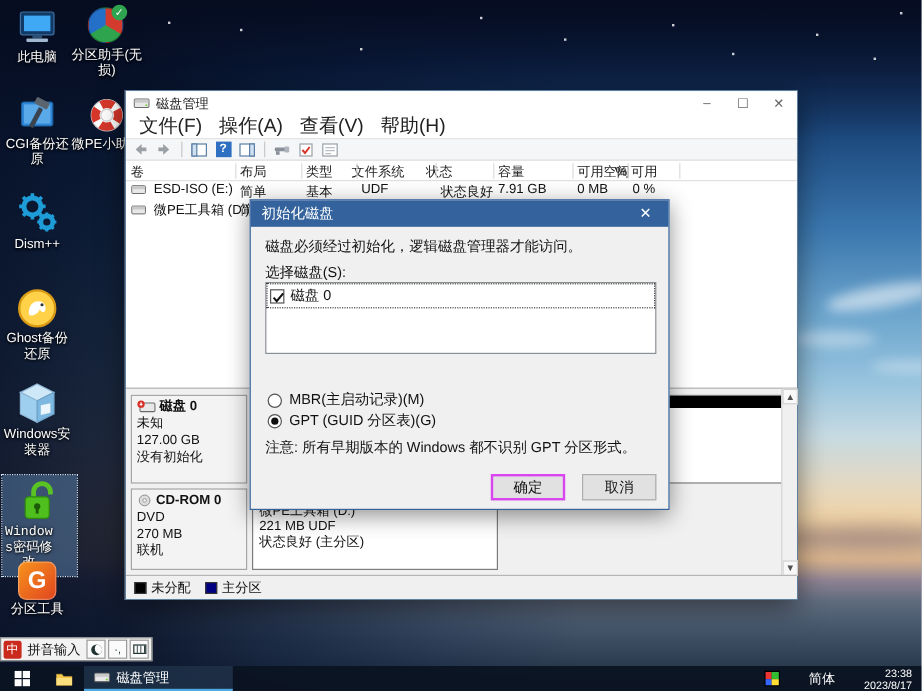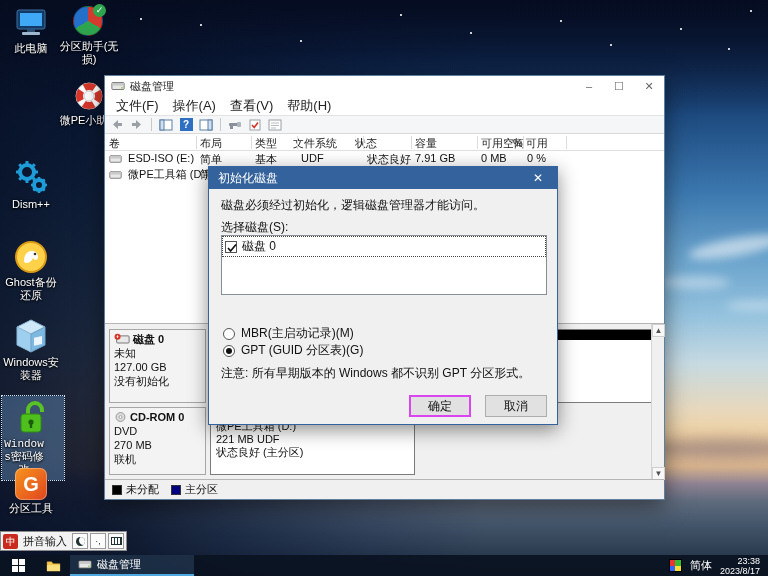--- a/index.html
+++ b/index.html
@@ -45,21 +45,21 @@
     linear-gradient(90deg,#233 1px,transparent 1px) 2px 0/3px 100%; }
 
   
   .win { position:absolute; left:104px; top:75px; width:561px; height:425px;
     background:#fff; border:1px solid #5f7f9e; box-shadow:0 6px 22px rgba(0,0,0,.5); }
   .titlebar { position:absolute; left:0; top:0; right:0; height:20px; background:#fff; display:flex; align-items:center; padding-left:6px; }
   .titlebar .t-title { font-size:11px; color:#222; margin-left:5px; }
   .t-controls { position:absolute; right:0; top:0; height:20px; display:flex; }
   .t-btn { width:30px; height:20px; display:flex; align-items:center; justify-content:center; color:#666; font-size:11px; }
   .menubar { position:absolute; left:0; top:20px; right:0; height:19px; background:#fff; display:flex; align-items:center; padding-left:4px; }
-  .menubar .mi { font-size:13px; color:#222; padding:2px 7px; }
+  .menubar .mi { font-size:16px; color:#222; padding:2px 7px; }
   .toolbar { position:absolute; left:0; top:39px; right:0; height:19px; background:#f5f6f7; border-top:1px solid #e3e3e3; border-bottom:1px solid #d9d9d9; display:flex; align-items:center; padding-left:4px; gap:4px; }
   .tb-sep { width:1px; height:13px; background:#c9c9c9; margin:0 2px; }
   .tb-ic { width:16px; height:15px; display:flex; align-items:center; justify-content:center; }
 
   
   .vlist { position:absolute; left:0; top:58px; width:559px; height:189px; background:#fff; overflow:hidden; }
   .vhead { position:relative; height:17px; border-bottom:1px solid #e0e0e0; font-size:11px; color:#222; }
   .vhead .hc { position:absolute; top:2px; white-space:nowrap; }
   .vhead .hs { position:absolute; top:2px; width:1px; height:13px; background:#dcdcdc; }
   .vrow { position:relative; height:15px; font-size:11px; color:#111; }
@@ -97,21 +97,21 @@
   .rd.on::after { content:""; position:absolute; left:2px; top:2px; width:6px; height:6px; border-radius:50%; background:#111; }
   .dbtn { position:absolute; top:228px; width:62px; height:22px; background:#e1e1e1; border:1px solid #adadad; font-size:12px; color:#111; display:flex; align-items:center; justify-content:center; }
   .dbtn.focus { border:2px solid #d946ef; }
 
   
   .taskbar { position:absolute; left:0; top:555px; width:768px; height:21px; background:rgba(11,19,33,.94); display:flex; align-items:center; color:#fff; }
   .tb-item { height:21px; display:flex; align-items:center; justify-content:center; }
   .start { width:36px; }
   .expl { width:34px; }
   .task { width:124px; justify-content:flex-start; gap:5px; padding-left:8px; background:rgba(90,140,190,.22); border-bottom:2px solid #4fa8e0; font-size:11px; }
-  .tray { margin-left:auto; display:flex; align-items:center; gap:8px; padding-right:8px; }
+  .tray { margin-left:auto; display:flex; align-items:center; gap:24px; padding-right:8px; }
   .tray .lang { font-size:11px; }
   .clock { text-align:right; font-size:9px; line-height:10px; }
   .ime-color { width:13px; height:13px; border:1px solid #000; display:grid; grid-template-columns:1fr 1fr; grid-template-rows:1fr 1fr; }
   .ime-color i:nth-child(1){background:#e33;} .ime-color i:nth-child(2){background:#3b3;}
   .ime-color i:nth-child(3){background:#36f;} .ime-color i:nth-child(4){background:#fd3;}
 </style>
 </head>
 <body>
 
 <div class="screen">
@@ -136,20 +136,29 @@
   </div>
 
   <div class="dicon" style="left:58px; top:6px;">
     <div class="ico" style="width:32px;height:32px;position:relative;">
       <div style="width:30px;height:30px;border-radius:50%;background:conic-gradient(#d23b2e 0 120deg,#2ea44f 120deg 240deg,#2470c8 240deg 360deg);border:1px solid rgba(0,0,0,.3);"></div>
       <div style="position:absolute;right:-1px;top:-2px;width:13px;height:13px;border-radius:50%;background:#2ea44f;color:#fff;font-size:9px;line-height:13px;text-align:center;">✓</div>
     </div>
     <div class="lbl" style="width:60px;margin:0 1px;">分区助手(无损)</div>
   </div>
 
+  <div class="dicon" style="left:0px; top:80px;">
+    <svg class="ico" width="32" height="32" viewBox="0 0 32 32">
+      <rect x="3" y="5" width="26" height="20" rx="2" fill="#2f86d6" stroke="#1b5f9e"></rect>
+      <rect x="5" y="7" width="22" height="16" fill="#5aa9e8"></rect>
+      <rect x="14" y="3" width="12" height="6" rx="1" fill="#5a6570" transform="rotate(28 20 6)"></rect>
+      <rect x="13" y="9" width="4" height="18" rx="1" fill="#3a4450" transform="rotate(28 15 18)"></rect>
+    </svg>
+    <div class="lbl">CGI备份还原</div>
+  </div>
 
   <div class="dicon" style="left:58px; top:80px;">
     <svg class="ico" width="32" height="32" viewBox="0 0 32 32">
       <circle cx="16" cy="16" r="13" fill="#fff" stroke="#c9c9c9"></circle>
       <circle cx="16" cy="16" r="9.5" fill="none" stroke="#d7372b" stroke-width="7" stroke-dasharray="10.5 4.4" stroke-dashoffset="5"></circle>
       <circle cx="16" cy="16" r="5" fill="#fff" stroke="#d0d0d0"></circle>
     </svg>
     <div class="lbl">微PE小助手</div>
   </div>
 

